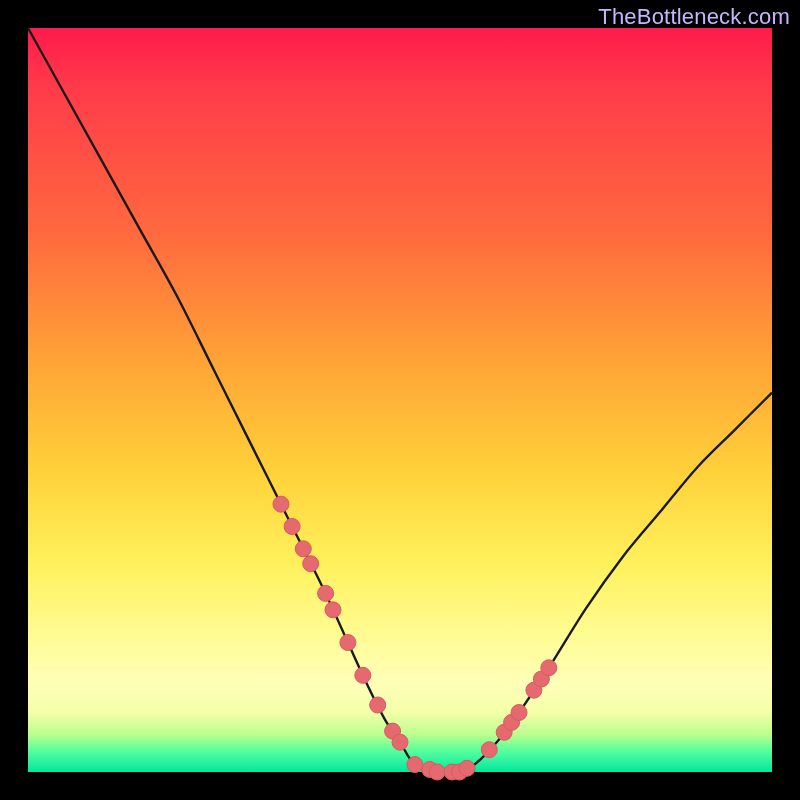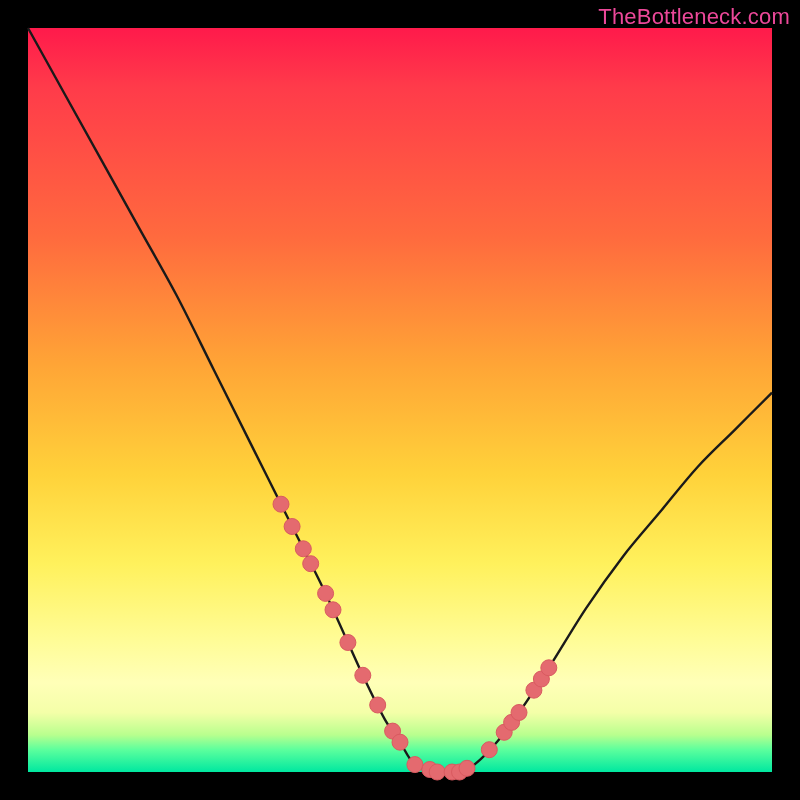--- a/index.html
+++ b/index.html
@@ -39,21 +39,21 @@
       #f4ffa8 92%,
       #b9ff8e 95%,
       #5cff9d 97%,
       #00e8a0 100%
     );
   }
   .watermark {
     position: absolute;
     top: 4px;
     right: 10px;
-    color: #ec4899;
+    color: #c4b5fd;
     font-size: 22px;
     letter-spacing: 0.2px;
     user-select: none;
   }
   svg.curve {
     position: absolute;
     left: 0;
     top: 0;
     width: 744px;
     height: 744px;

